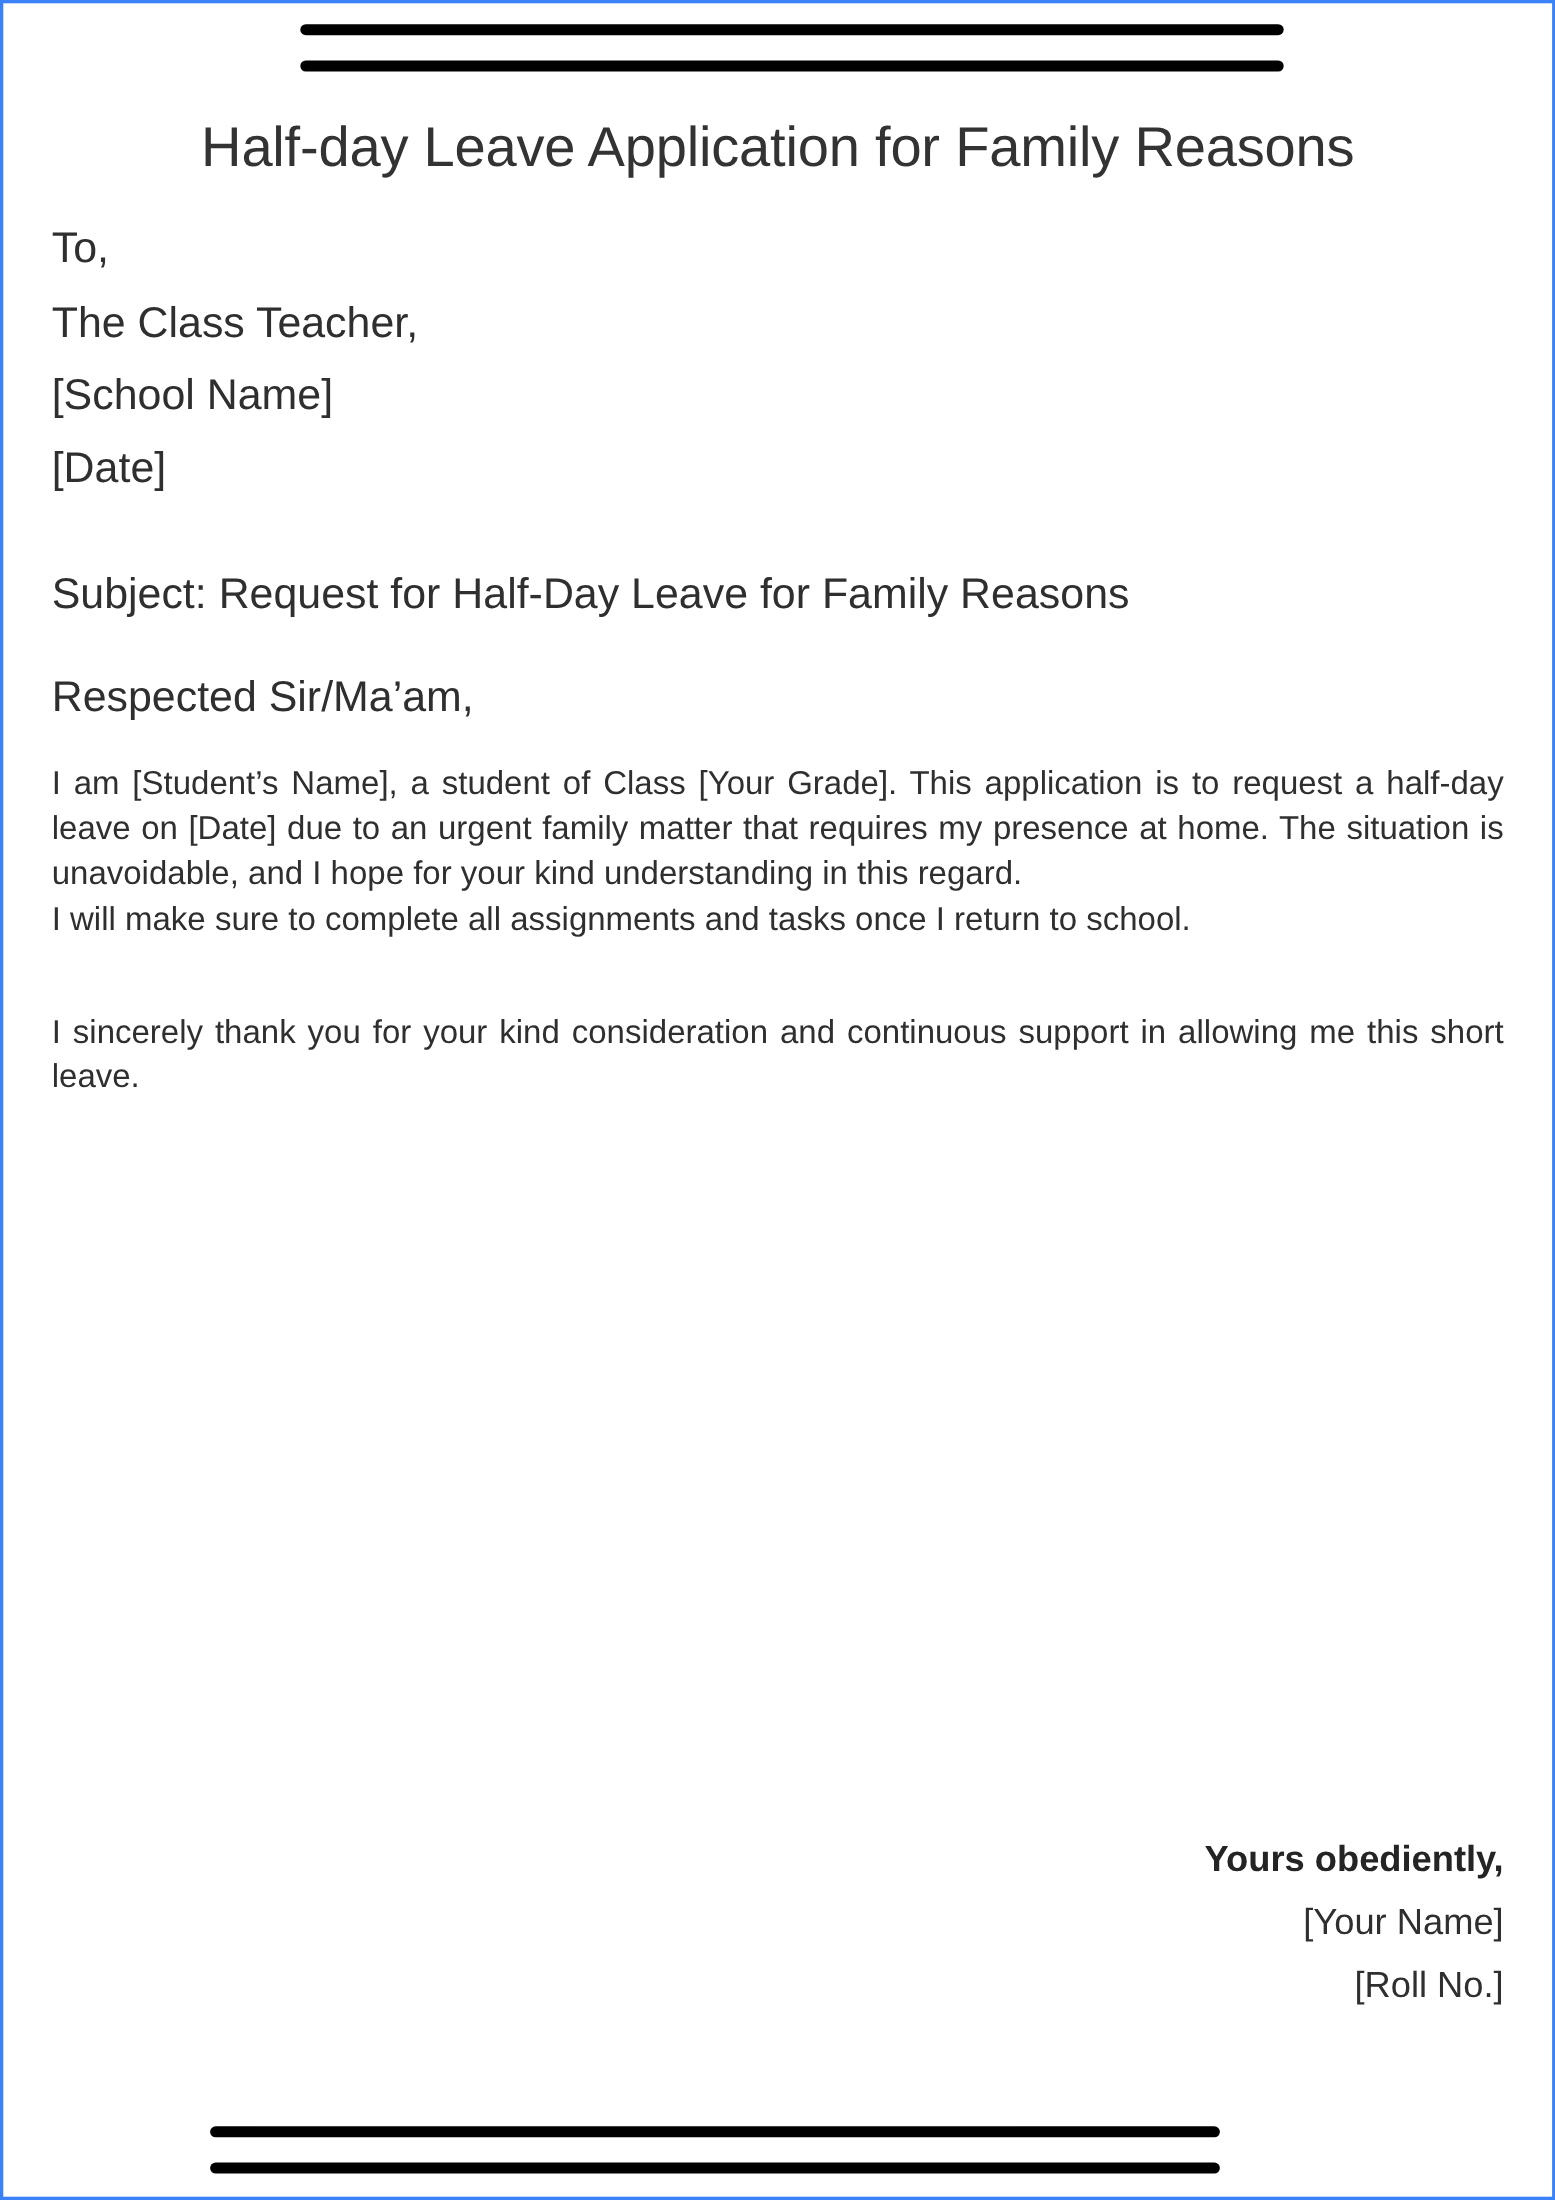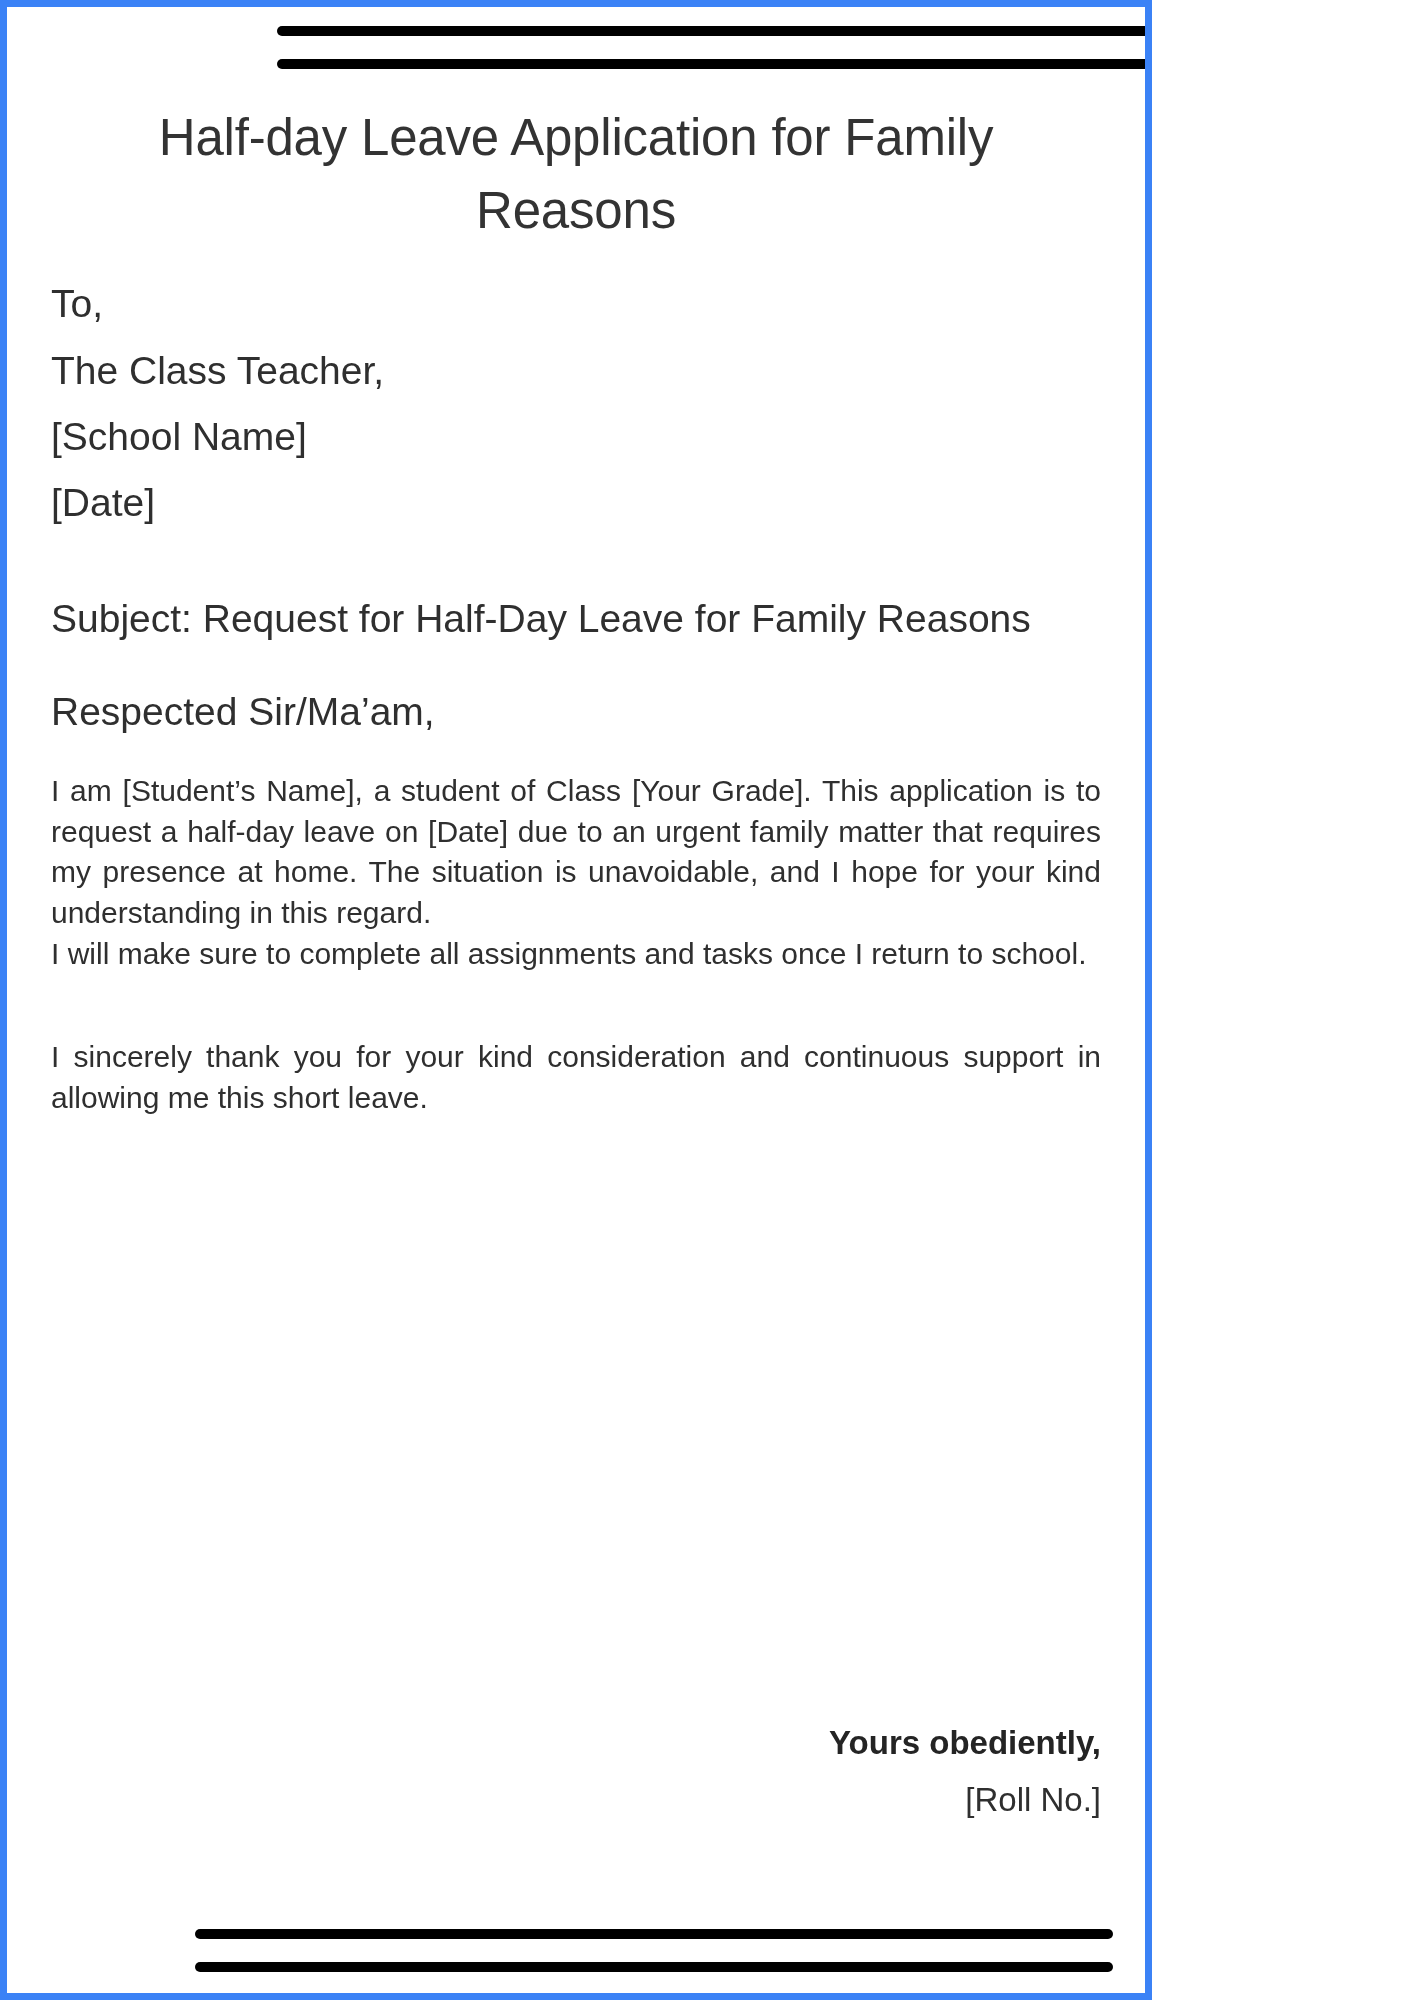--- a/index.html
+++ b/index.html
@@ -10,24 +10,24 @@
   body {
     width: 1414px;
     height: 2000px;
     font-family: "Liberation Sans", sans-serif;
     -webkit-font-smoothing: antialiased;
   }
 
   .page {
     position: relative;
     box-sizing: border-box;
-    width: 1152px;
+    width: 1414px;
     height: 2000px;
     background: #ffffff;
-    border: 7px solid #3b82f6;
+    border: 3px solid #3b82f6;
     padding: 0;
     overflow: hidden;
   }
 
   .inner {
     position: relative;
     box-sizing: border-box;
     width: 100%;
     height: 100%;
     padding: 0 44px;
@@ -152,20 +152,21 @@
       <p class="para left">I will make sure to complete all assignments and tasks once I return to school.</p>
 
       <div class="spacer-lg"></div>
 
       <p class="para">I sincerely thank you for your kind consideration and continuous support in allowing me this short leave.</p>
 
     </div>
 
     <div class="signature">
       <div class="sig-line bold">Yours obediently,</div>
+      <div class="sig-line">[Your Name]</div>
       <div class="sig-line">[Roll No.]</div>
     </div>
 
     <div class="rule-group-bottom">
       <div class="rule"></div>
       <div class="rule"></div>
     </div>
 
   </div>
 </div>

